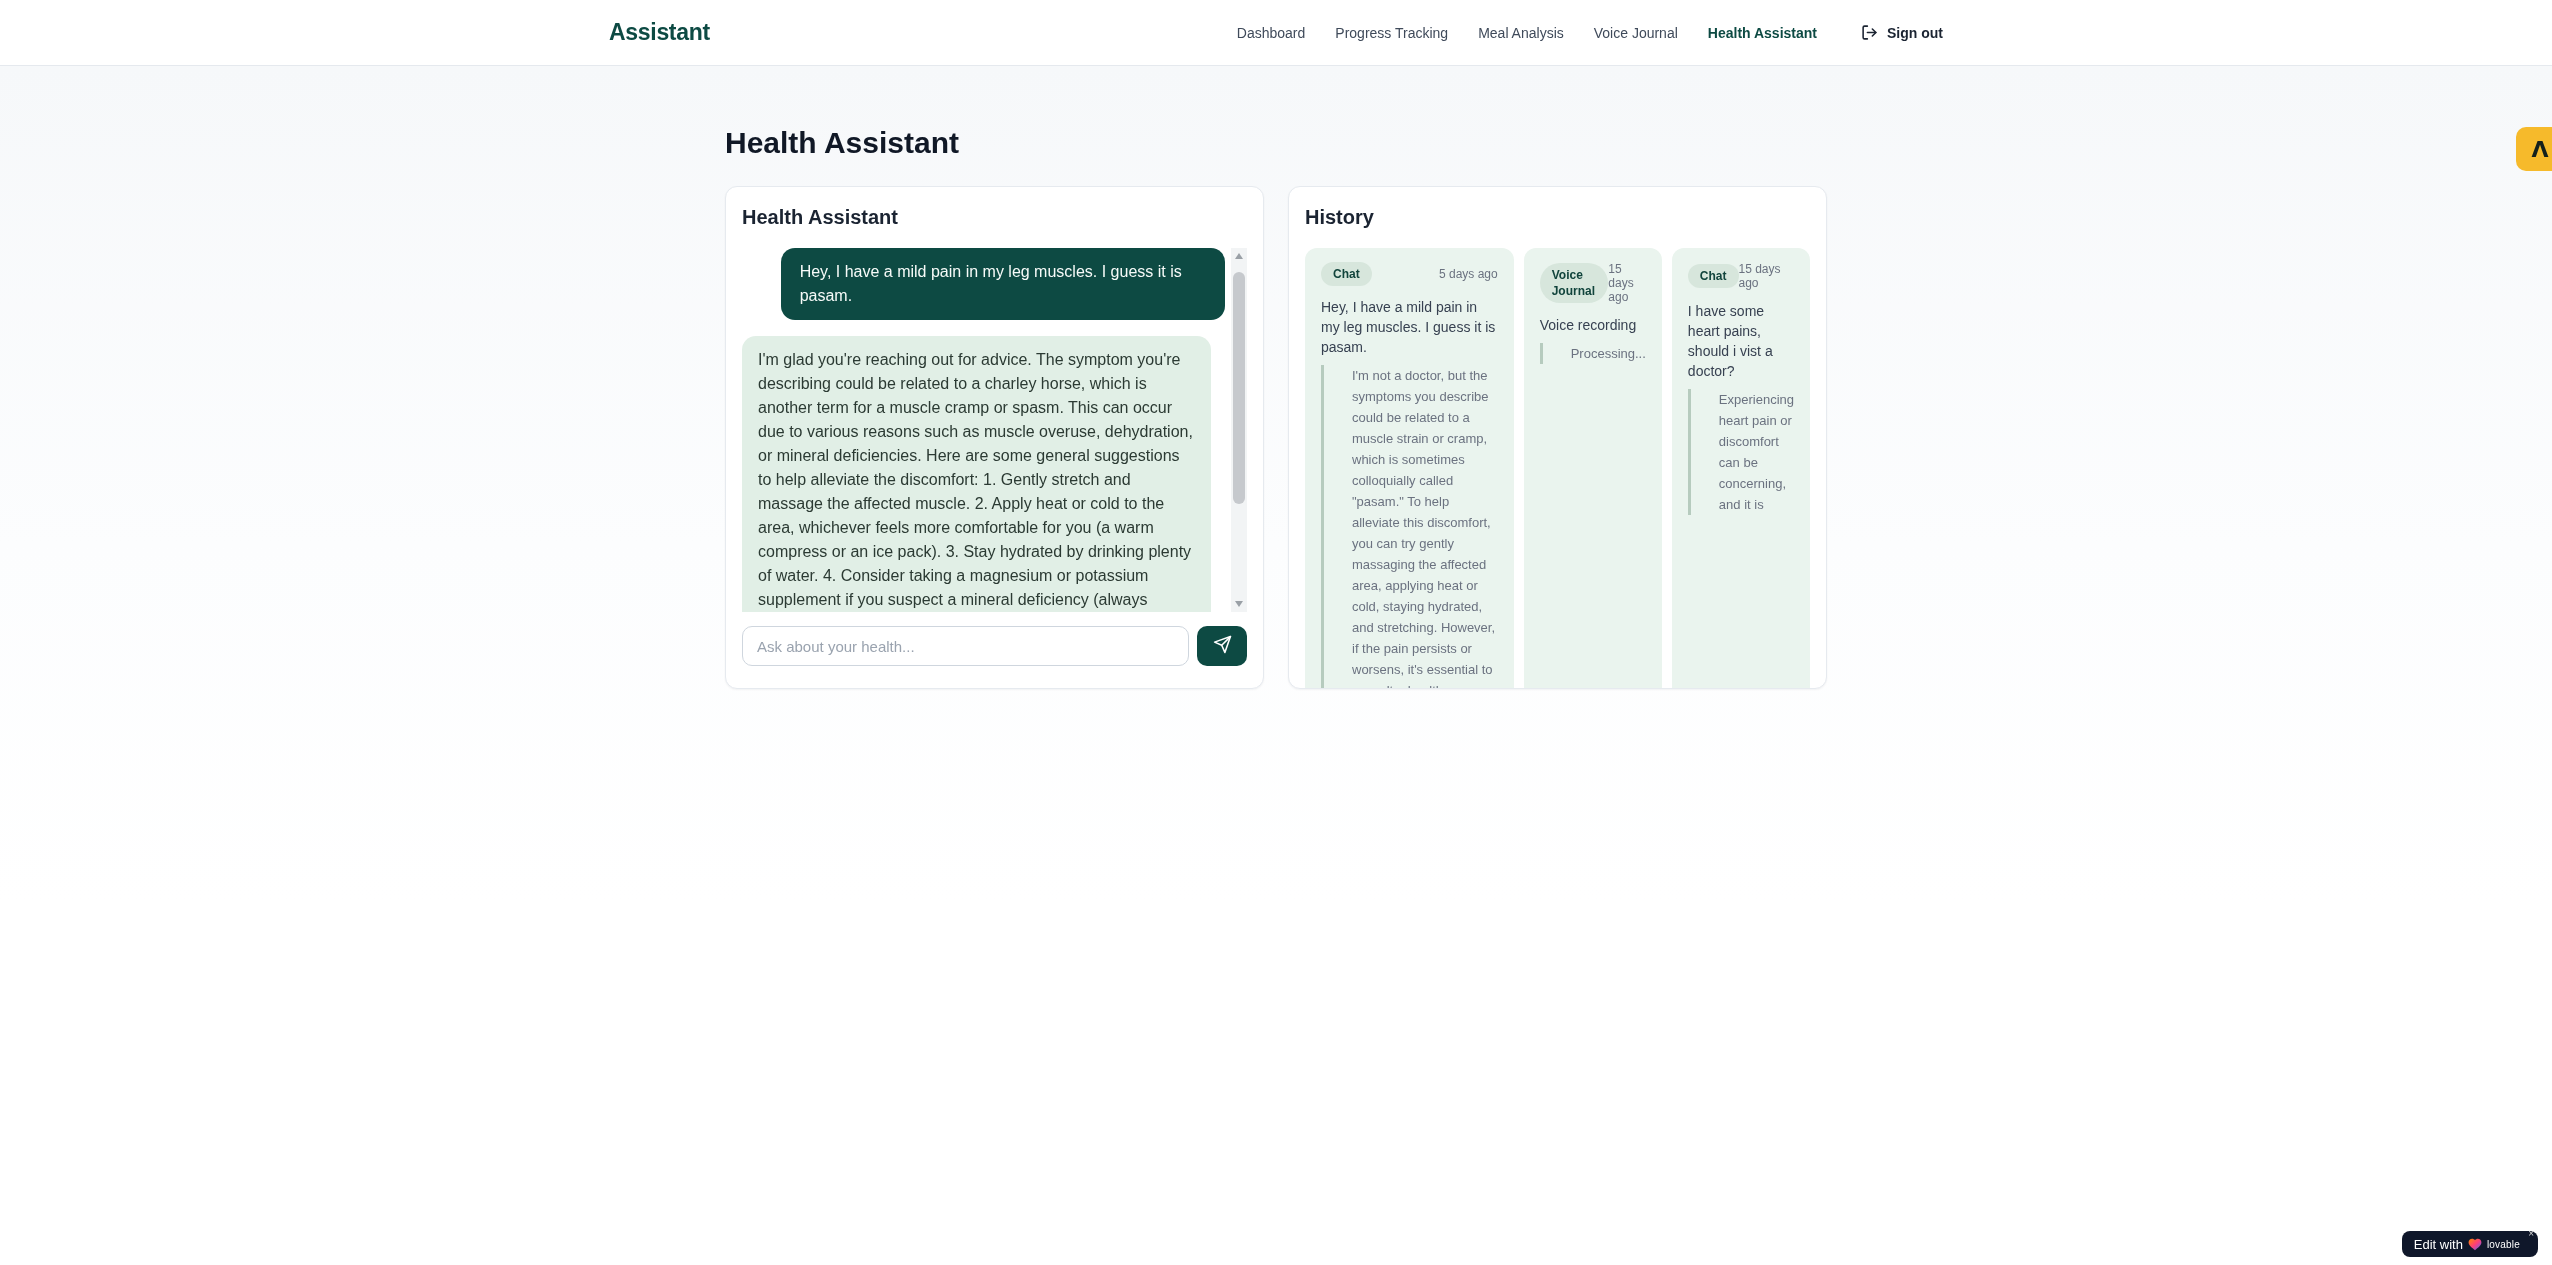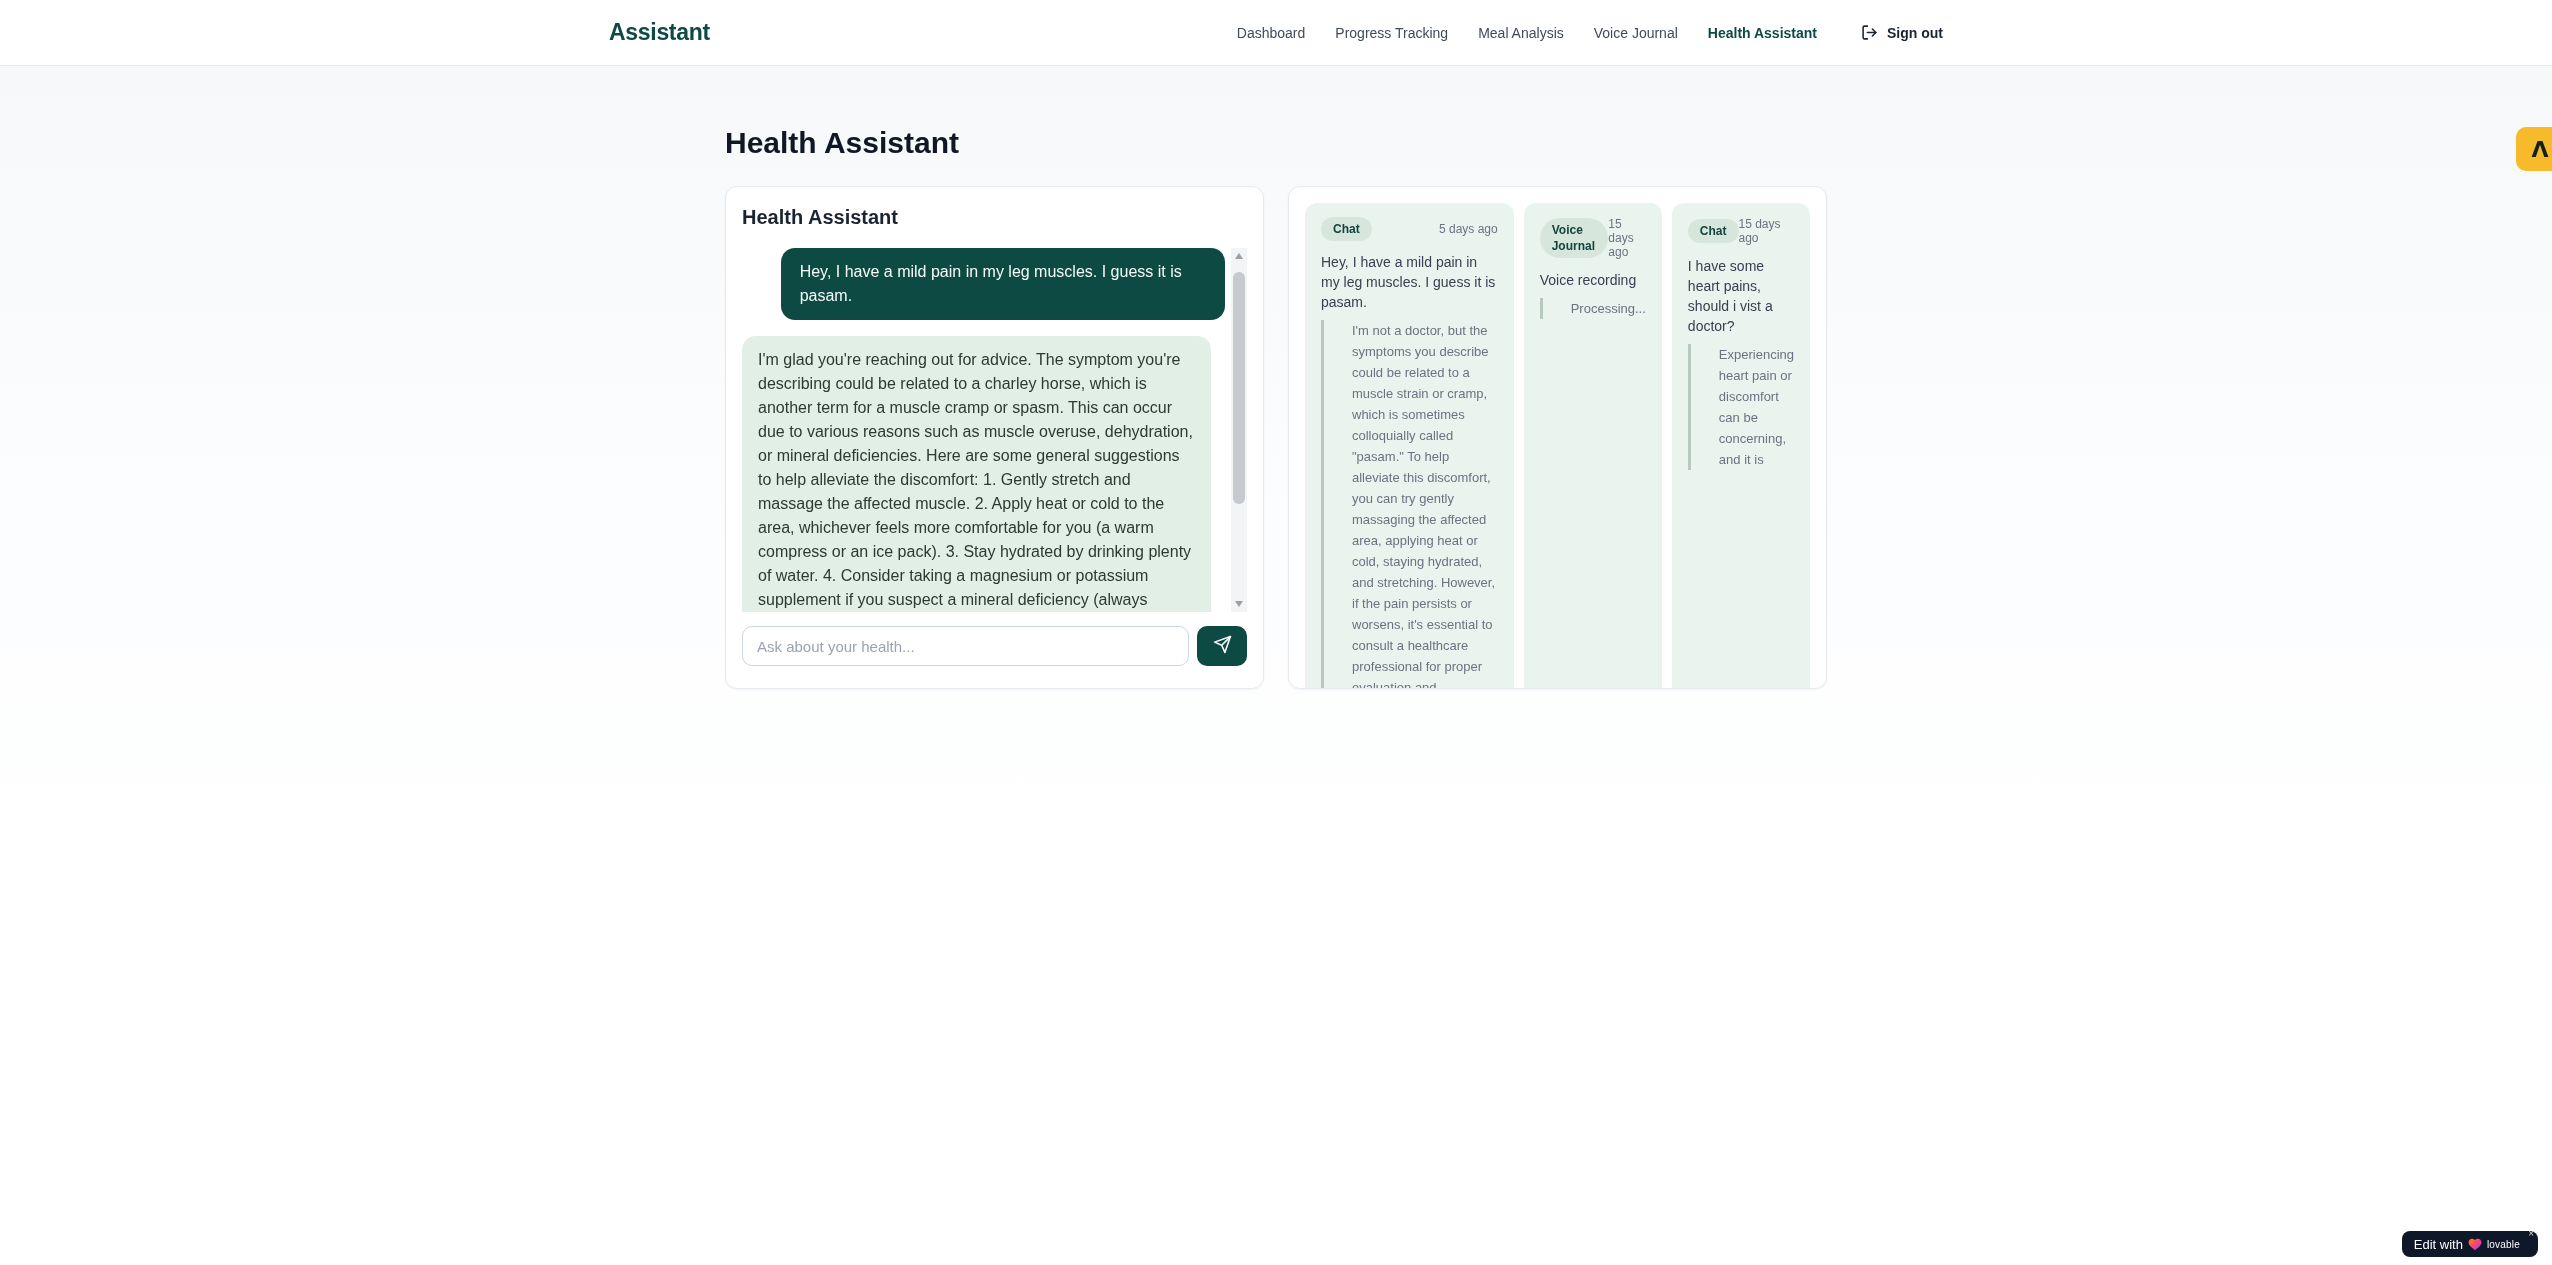--- a/index.html
+++ b/index.html
@@ -144,20 +144,21 @@
               <svg width="19" height="19" viewBox="0 0 24 24" fill="none" stroke="#ffffff" stroke-width="2" stroke-linecap="round" stroke-linejoin="round">
                 <path d="m22 2-7 20-4-9-9-4Z"></path>
                 <path d="M22 2 11 13"></path>
               </svg>
             </span>
           </button>
         </div>
       </section>
 
       <section class="card history-card">
+        <div class="card-title">History</div>
         <div class="history-list">
 
           <div class="hist-item">
             <div class="hist-head">
               <span class="hist-badge">Chat</span>
               <span class="hist-time">5 days ago</span>
             </div>
             <div class="hist-text">Hey, I have a mild pain in my leg muscles. I guess it is pasam.</div>
             <div class="hist-quote">I'm not a doctor, but the symptoms you describe could be related to a muscle strain or cramp, which is sometimes colloquially called "pasam." To help alleviate this discomfort, you can try gently massaging the affected area, applying heat or cold, staying hydrated, and stretching. However, if the pain persists or worsens, it's essential to consult a healthcare professional for proper evaluation and treatment.</div>
           </div>

